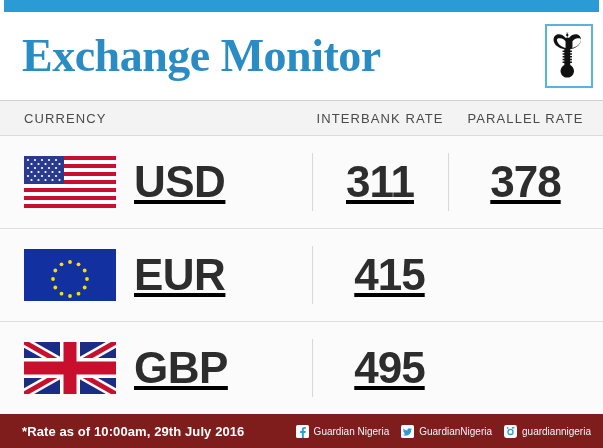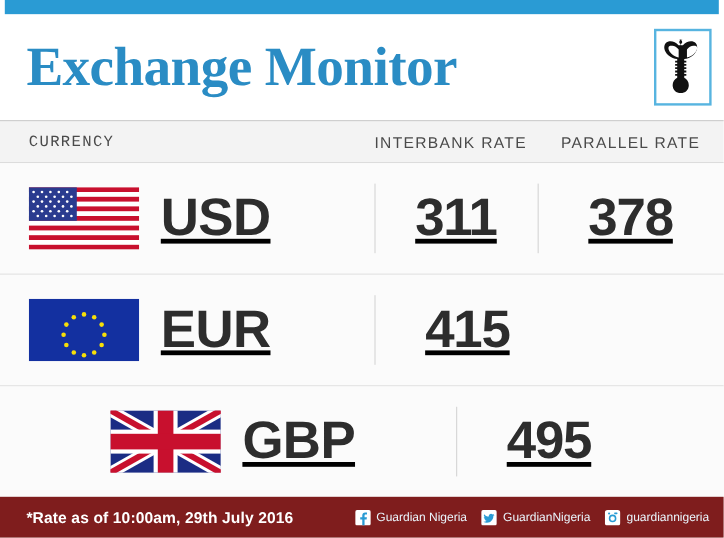--- a/index.html
+++ b/index.html
@@ -75,33 +75,33 @@
     flex:0 0 auto;
     height:36px;
     background:#f3f3f3;
     border-top:1px solid #cfcfcf;
     border-bottom:1px solid #dcdcdc;
     display:flex;align-items:center;
     font-size:13px;color:#4a4a4a;
     letter-spacing:1.1px;
     box-sizing:border-box;
   }
-  .ch-currency{ width:312px; padding-left:24px; box-sizing:border-box;font-family:Liberation Mono, monospace;}
-  .ch-inter{ width:136px; text-align:left;}
+  .ch-currency{ width:312px; padding-left:24px; box-sizing:border-box;}
+  .ch-inter{ width:136px; text-align:center;}
   .ch-parallel{ width:155px; text-align:center;}
   
   .rows{flex:1 1 auto;display:flex;flex-direction:column;background:#fbfbfb;text-decoration:underline;}
   .row{
     flex:1 1 0;
     display:flex;align-items:center;
     border-bottom:1px solid #e0e0e0;
     box-sizing:border-box;
     background:#fbfbfb;
   }
-  .row:last-child{border-bottom:none;justify-content:center;}
+  .row:last-child{border-bottom:none;}
   .cell-cur{
     width:312px;
     display:flex;align-items:center;
     padding-left:24px;box-sizing:border-box;
   }
   .flag{
     width:92px;height:52px;
     flex:0 0 auto;
     margin-right:18px;
     display:block;

